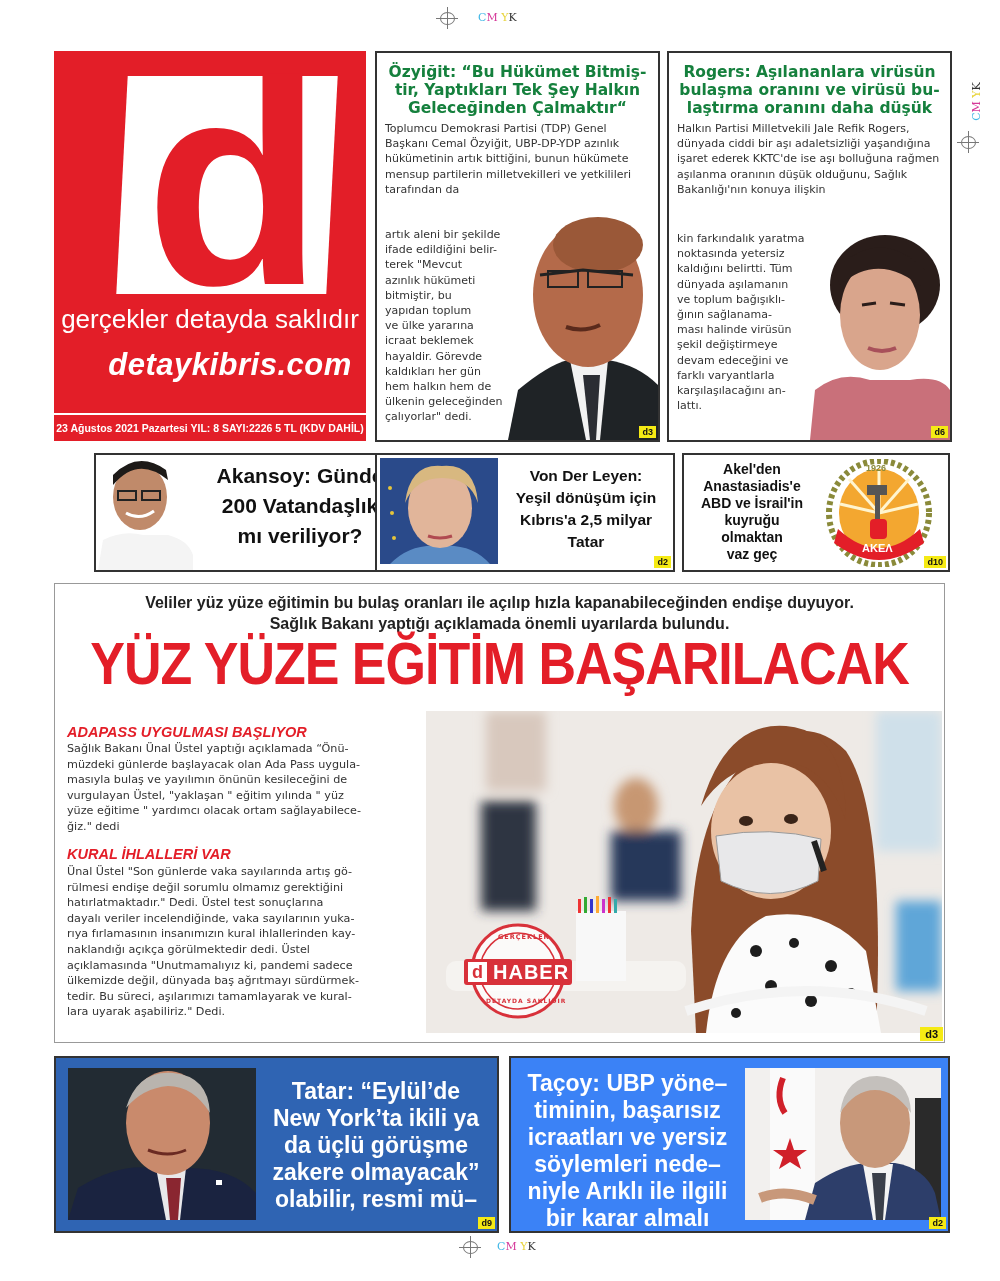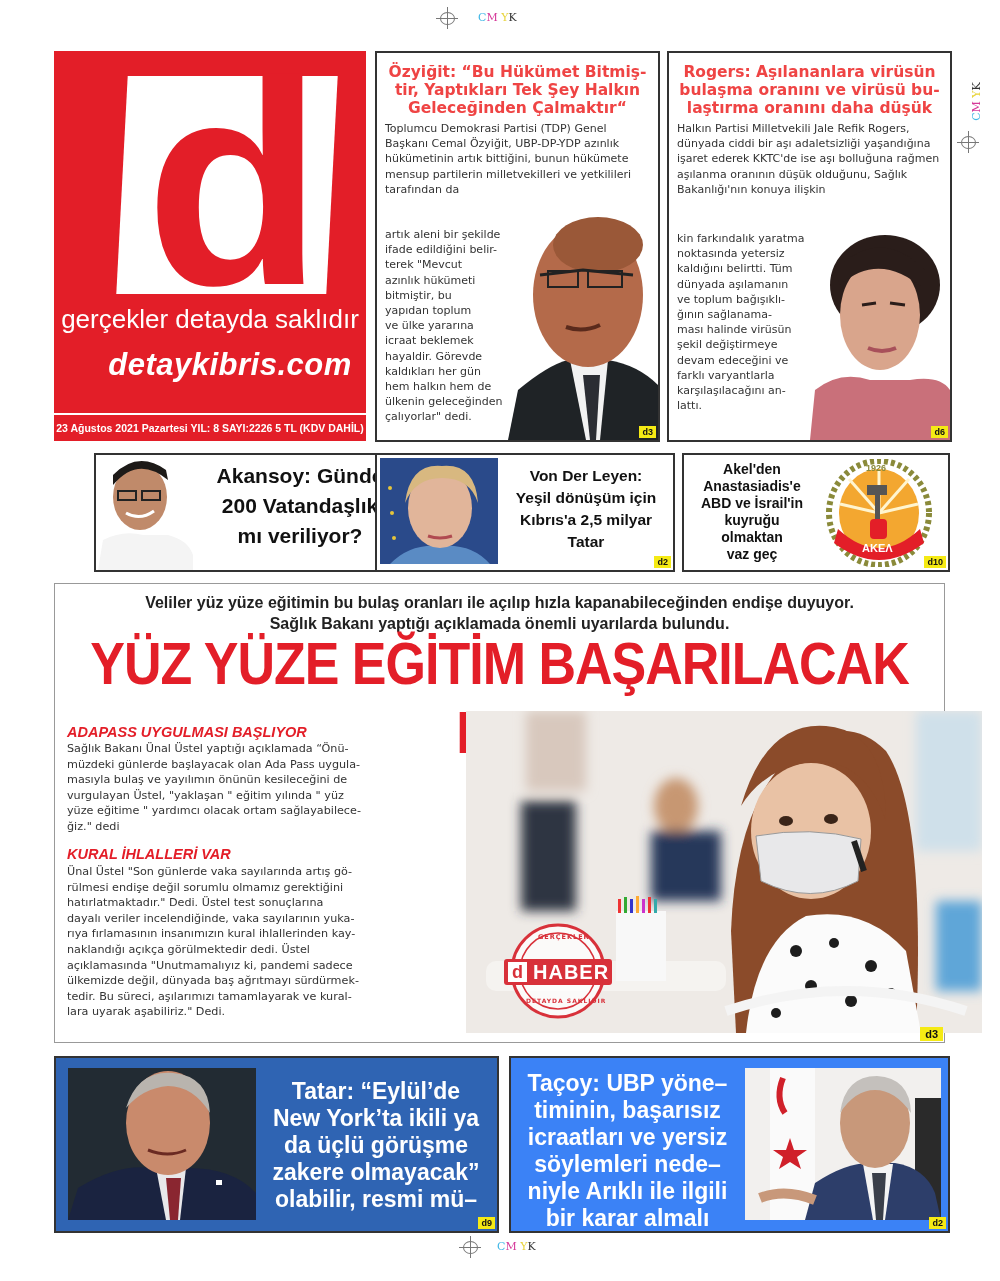--- a/index.html
+++ b/index.html
@@ -17,36 +17,36 @@
   .mast .dbox { position:absolute; left:68px; top:25px; width:210px; height:218px; background:#fff; transform:skewX(-3deg); }
   .mast .dglyph { position:absolute; left:80px; top:22px; width:200px; text-align:center; font-family:"Liberation Sans", sans-serif; font-weight:bold; color:#e31e28; font-size:290px; line-height:220px; }
   .mast .slogan { position:absolute; left:0; width:312px; top:253px; text-align:center; color:#fff; font-family:"Liberation Sans", sans-serif; font-size:26px; }
   .mast .site { position:absolute; left:0; width:352px; top:296px; text-align:center; color:#fff; font-family:"Liberation Sans", sans-serif; font-weight:bold; font-style:italic; font-size:31px; letter-spacing:0.5px; }
   .mast .line { position:absolute; left:0; top:362px; width:312px; height:2px; background:#fff; }
   .mast .issue { position:absolute; left:0; width:312px; top:371px; text-align:center; color:#fff; font-family:"Liberation Sans", sans-serif; font-weight:bold; font-size:10.5px; }
 
   
   .box { border:2px solid #333; background:#fff; overflow:hidden; }
   .topbox { top:51px; width:281px; height:387px; }
-  .topbox h2 { margin:10px 6px 4px; text-align:center; font-family:"DejaVu Sans", sans-serif; font-weight:bold; font-size:15.5px; line-height:18px; color:#ef4444; }
+  .topbox h2 { margin:10px 6px 4px; text-align:center; font-family:"DejaVu Sans", sans-serif; font-weight:bold; font-size:15.5px; line-height:18px; color:#15803d; }
   .topbox .body { margin:0 8px; font-family:"DejaVu Sans", sans-serif; font-size:11px; line-height:15.2px; color:#333; }
   .topbox .photo { position:absolute; right:0; bottom:0; }
   .pgtag { position:absolute; right:2px; bottom:2px; background:#f5ea14; color:#111; font-family:"Liberation Sans", sans-serif; font-weight:bold; font-size:9px; padding:1px 3px; line-height:10px; }
 
   
   .row2 { top:453px; height:115px; }
   .row2 h3 { position:absolute; margin:0; text-align:center; font-family:"Liberation Sans", sans-serif; font-weight:bold; color:#111; }
 
   
   .feature { left:54px; top:583px; width:889px; height:458px; border:1px solid #999; background:#fff; }
   .feature .deck { position:absolute; left:0; top:8px; width:889px; text-align:center; font-family:"Liberation Sans", sans-serif; font-weight:bold; font-size:16px; line-height:21px; color:#222; }
   .feature .headline { position:absolute; left:0; top:54px; width:889px; text-align:center; font-family:"Liberation Sans", sans-serif; font-weight:bold; font-size:52px; line-height:60px; color:#e31e28; letter-spacing:-1px; transform:scaleY(1.15); }
   .feature .sub { position:absolute; left:12px; font-family:"Liberation Sans", sans-serif; font-weight:bold; font-style:italic; color:#e31e28; font-size:14.5px; }
   .feature .txt { position:absolute; left:12px; width:356px; font-family:"DejaVu Sans", sans-serif; font-size:11.2px; line-height:15.6px; color:#333; }
-  .feature .pic { position:absolute; left:371px; top:127px; width:516px; height:322px; overflow:hidden; background:#e9e6e1;margin-left:40px; }
+  .feature .pic { position:absolute; left:371px; top:127px; width:516px; height:322px; overflow:hidden; background:#e9e6e1; }
 
   
   .bot { top:1056px; width:441px; height:173px; border:2px solid #333; }
   .bot h3 { position:absolute; margin:0; text-align:center; color:#fff; font-family:"Liberation Sans", sans-serif; font-weight:bold; font-size:23px; line-height:27px; }
 </style>
 </head>
 <body>
 
 <div class="abs reg" style="left:436px;top:7px;">
     <span class="v"></span>

